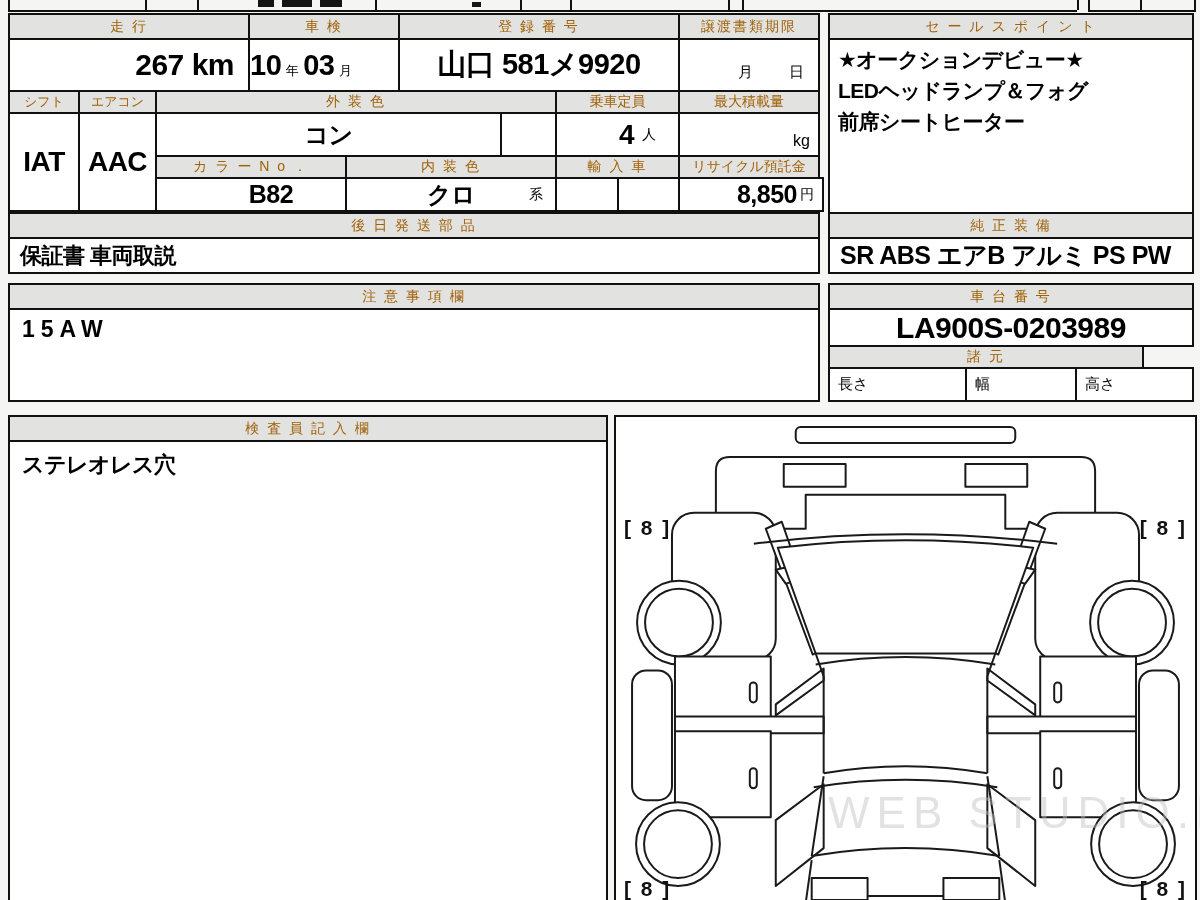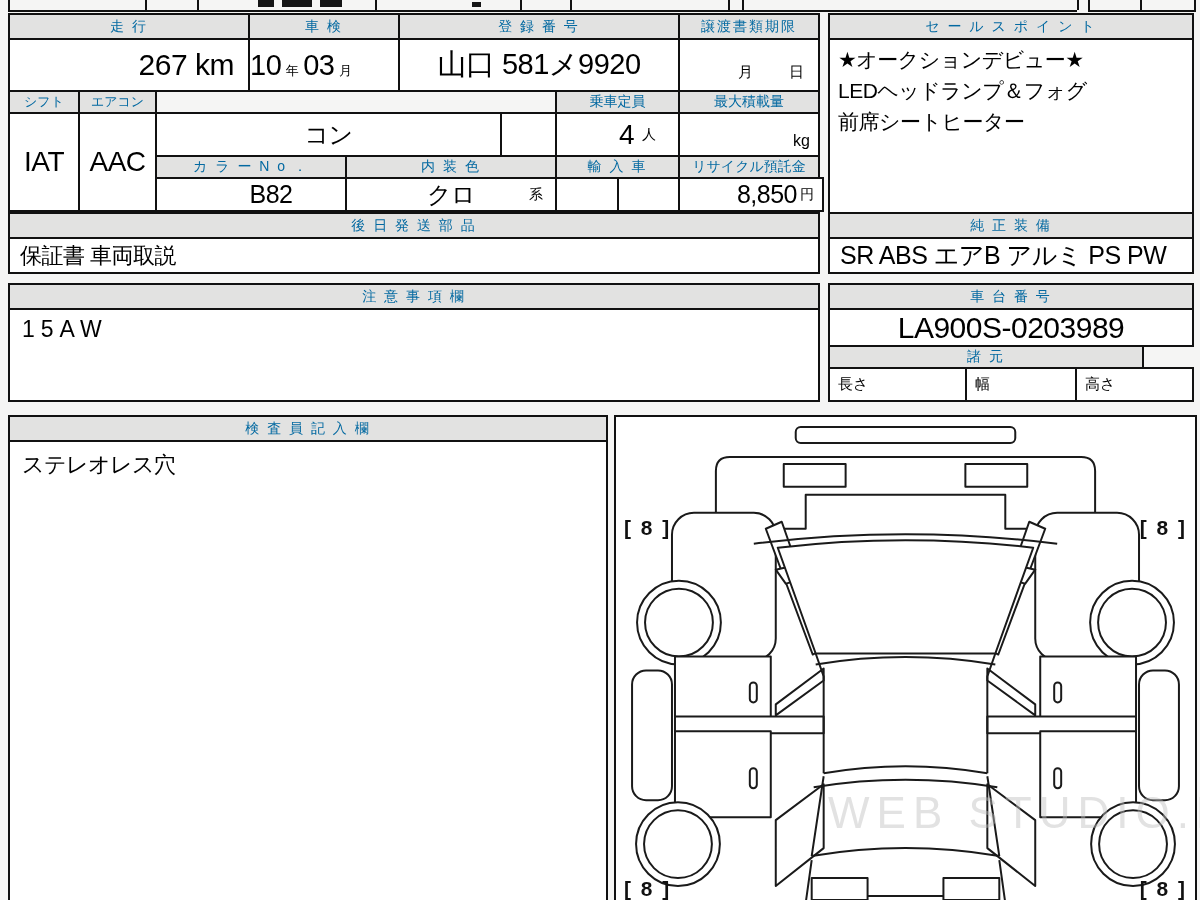--- a/index.html
+++ b/index.html
@@ -1,24 +1,24 @@
 <!DOCTYPE html>
 <html><head>
 <meta charset="utf-8">
 <style>
   html,body{margin:0;padding:0;background:#e8e8e8;}
   .sheet{position:relative;width:1200px;height:900px;background:#f5f5f4;overflow:hidden;
          font-family:"Liberation Sans","DejaVu Sans",sans-serif;color:#000;}
   .cell{position:absolute;box-sizing:border-box;border:2px solid #111;background:#fff;}
   .hdr{background:#e2e2e1;display:flex;align-items:center;justify-content:center;
-       font-size:14px;letter-spacing:2px;color:#0369a1;}
+       font-size:14px;letter-spacing:2px;color:#a16207;}
   .val{display:flex;align-items:center;}
   .center{justify-content:center;}
   .right{justify-content:flex-end;}
-  .big{font-weight:normal;letter-spacing:-0.5px;}
+  .big{font-weight:bold;letter-spacing:-0.5px;}
   .tick{position:absolute;background:#111;}
   .smudge{position:absolute;background:#151515;}
   .wm{position:absolute;left:828px;top:788px;width:370px;font-size:44px;letter-spacing:7px;
       color:rgba(190,190,190,0.45);white-space:nowrap;pointer-events:none;z-index:6;}
   .diagram text{font:bold 21px "Liberation Sans","DejaVu Sans",sans-serif;fill:#111;letter-spacing:2px;}
 </style>
 </head>
 <body>
 
 <div class="sheet">
@@ -61,20 +61,21 @@
   <div class="cell val center" style="left:398px;top:38px;width:282px;height:54px;">
     <span class="big" style="font-size:29px;">山口 581メ9920</span>
   </div>
   <div class="cell" style="left:678px;top:38px;width:142px;height:54px;">
     <span style="position:absolute;left:58px;bottom:8px;font-size:15px;">月</span>
     <span style="position:absolute;right:14px;bottom:8px;font-size:15px;">日</span>
   </div>
 
   <div class="cell hdr" style="left:8px;top:90px;width:72px;height:24px;font-size:13px;letter-spacing:0;">シフト</div>
   <div class="cell hdr" style="left:78px;top:90px;width:79px;height:24px;font-size:13px;letter-spacing:0;">エアコン</div>
+  <div class="cell hdr" style="left:155px;top:90px;width:402px;height:24px;">外 装 色</div>
   <div class="cell hdr" style="left:555px;top:90px;width:125px;height:24px;letter-spacing:0;">乗車定員</div>
   <div class="cell hdr" style="left:678px;top:90px;width:142px;height:24px;letter-spacing:0;">最大積載量</div>
 
   <div class="cell val center" style="left:8px;top:112px;width:72px;height:100px;">
     <span class="big" style="font-size:28px;">IAT</span>
   </div>
   <div class="cell val center" style="left:78px;top:112px;width:79px;height:100px;">
     <span class="big" style="font-size:28px;">AAC</span>
   </div>
 

